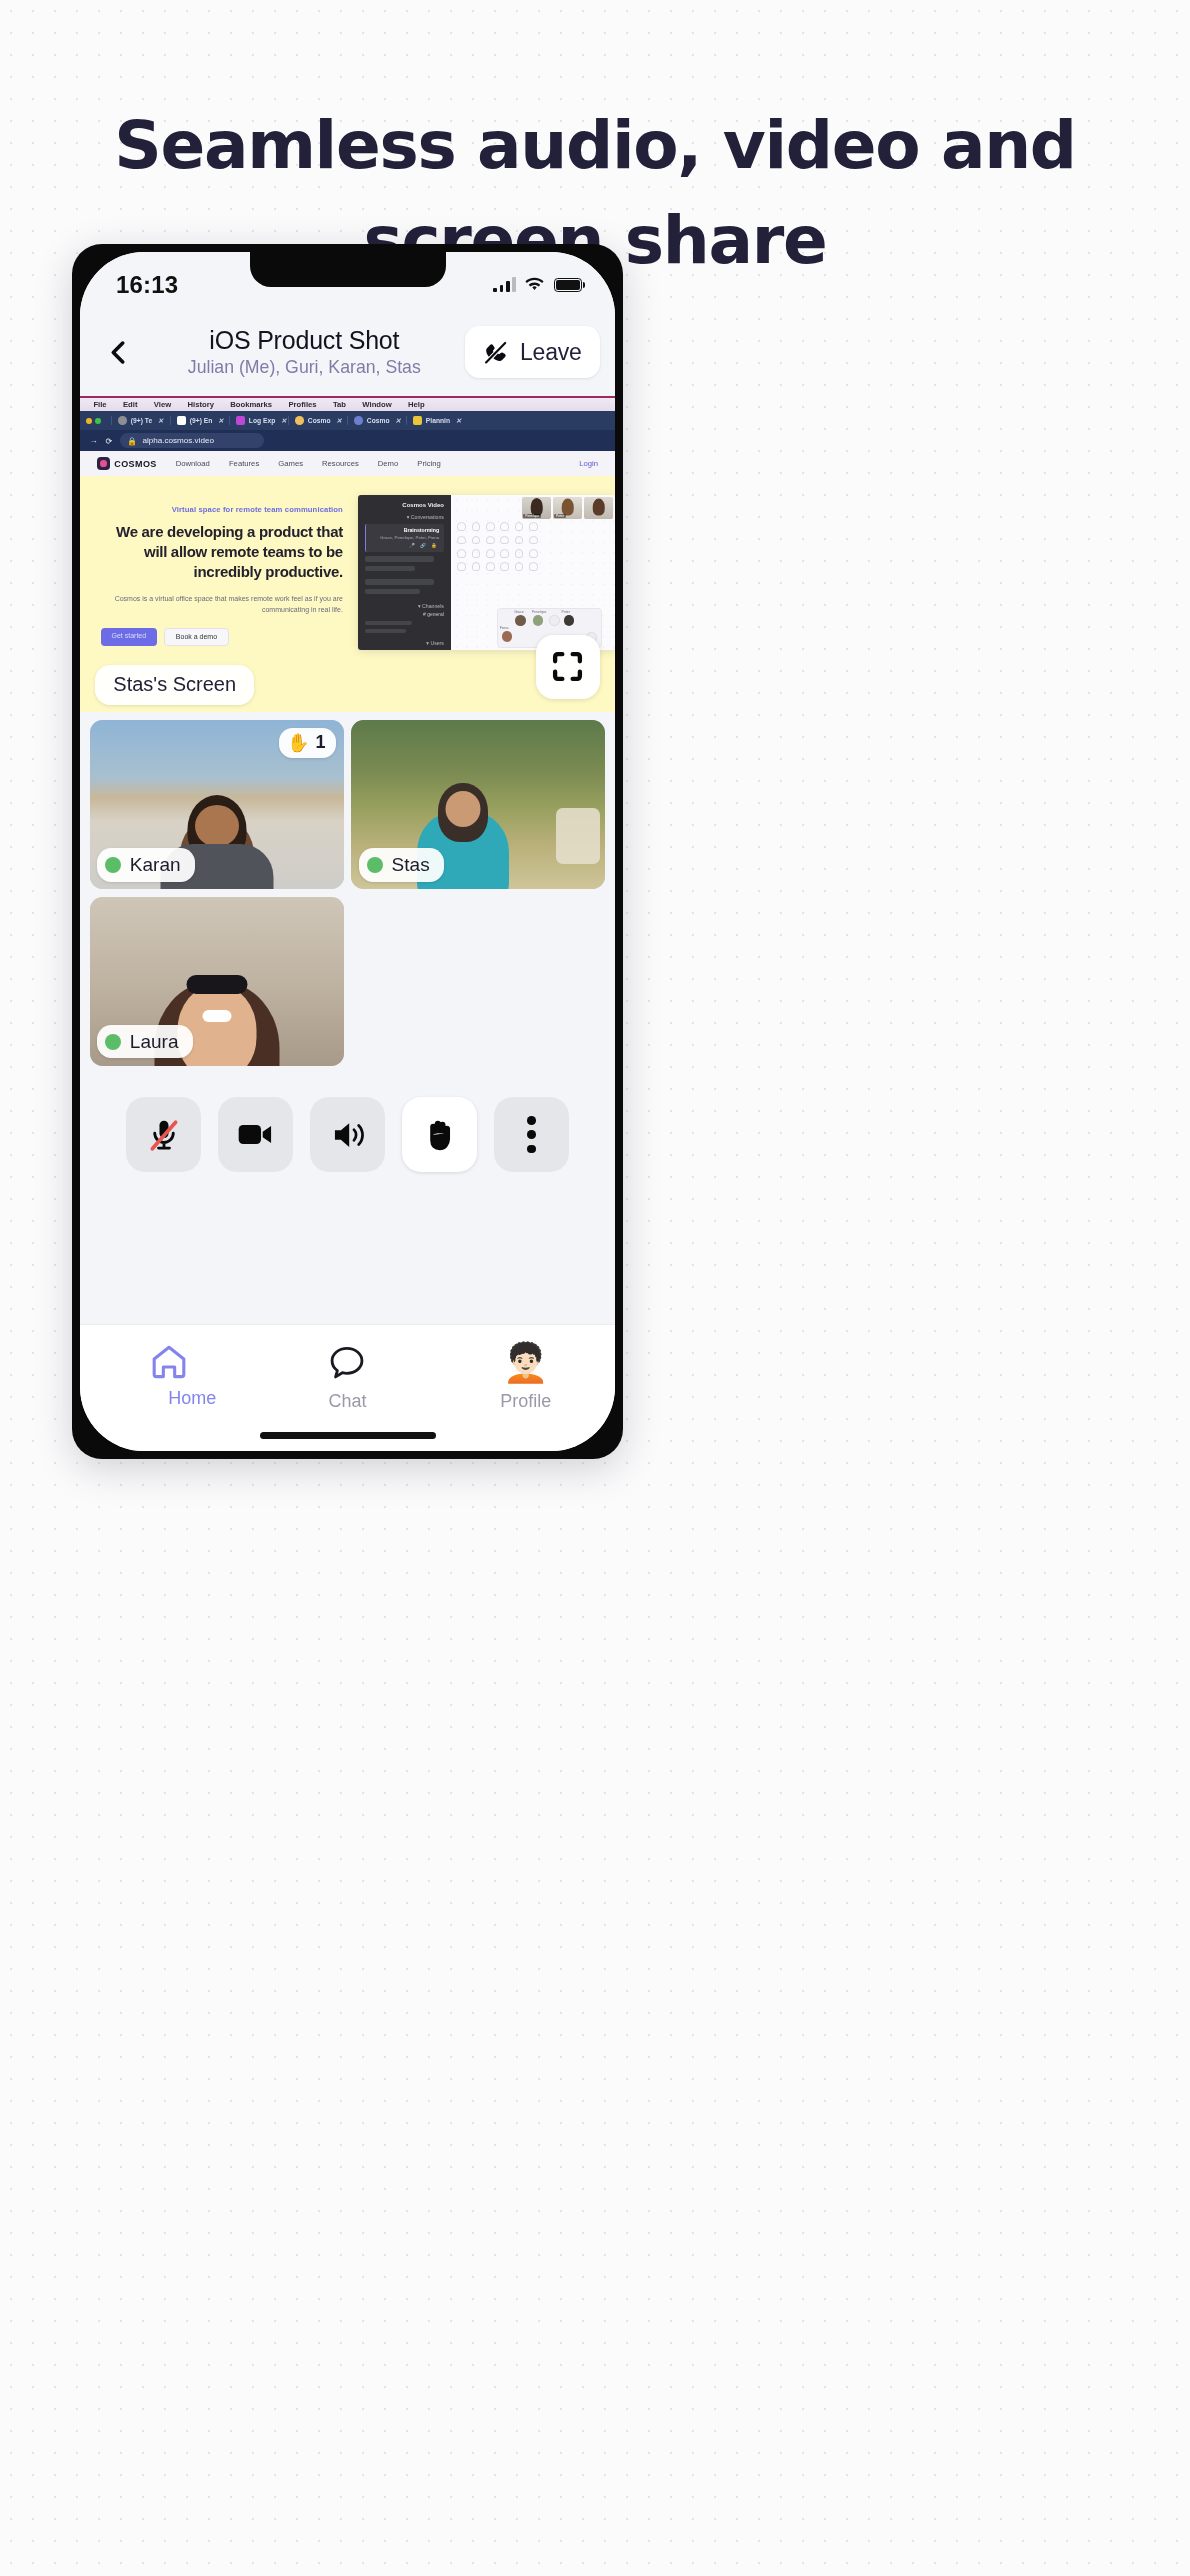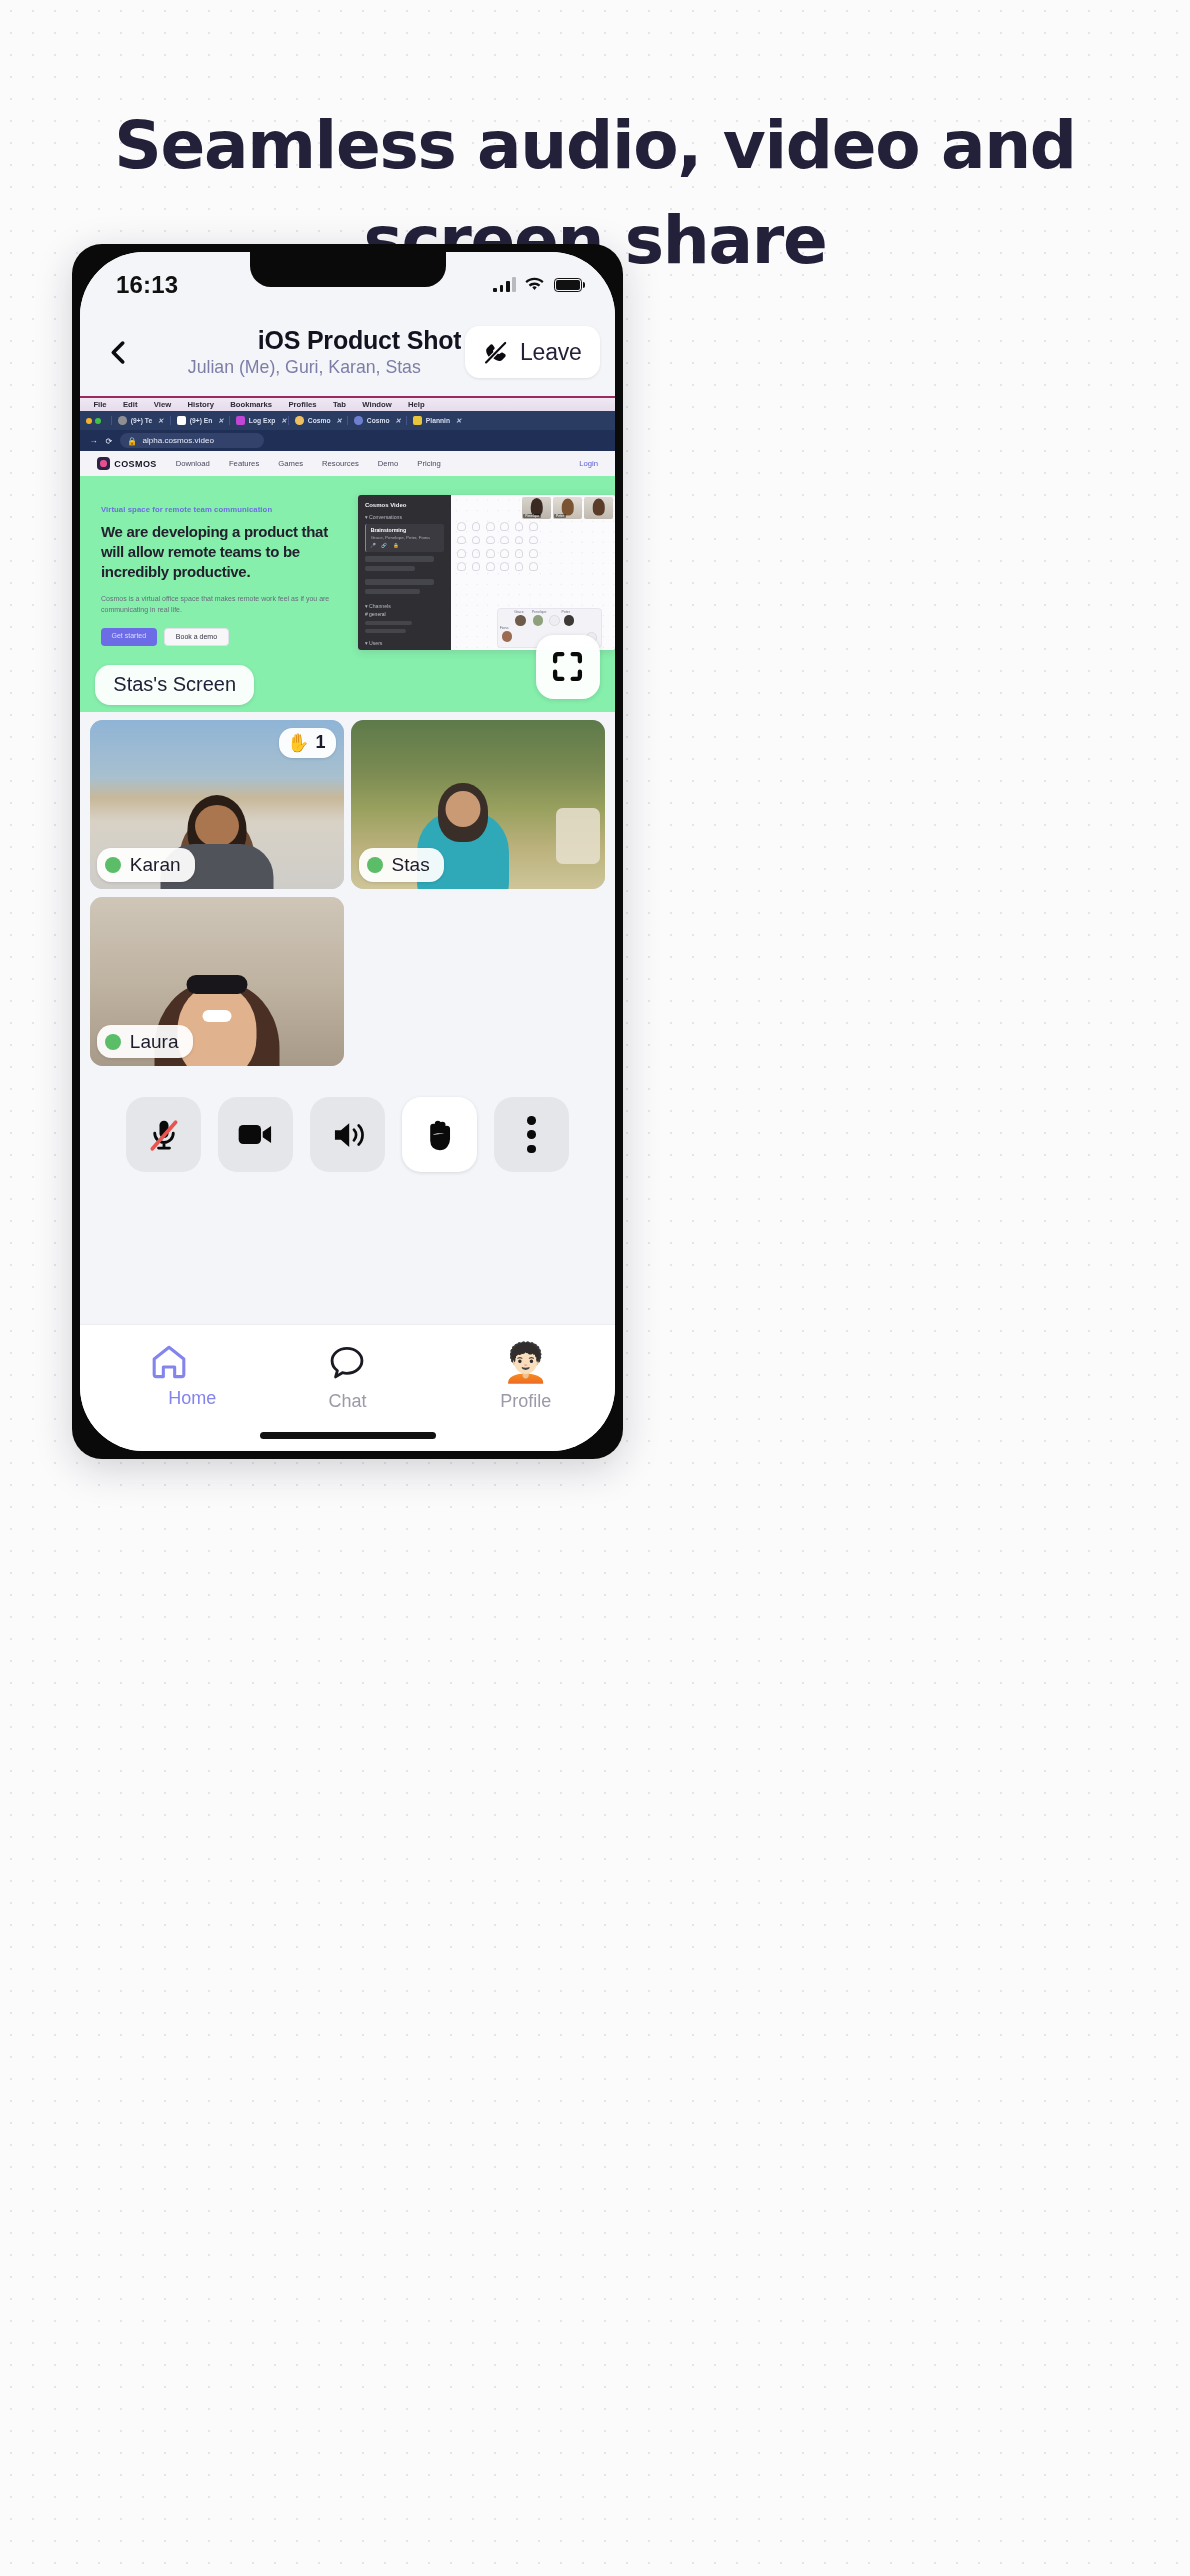--- a/index.html
+++ b/index.html
@@ -90,22 +90,22 @@
     display: flex; align-items: center;
     height: 84px; padding: 0 15.3px 0 13.4px;
     background: #f4f5f8;
   }
   .back-btn {
     width: 50px; height: 50px; flex: 0 0 50px;
     display:flex; align-items:center; justify-content:center;
   }
   .navtitles { flex: 1; text-align: center; padding: 0 3.8px; overflow: hidden; }
   .nav-title {
-    font-size: 25px; font-weight: 700; color: #131320; letter-spacing: -0.2px;
-    white-space: nowrap; overflow: hidden; text-overflow: ellipsis; text-align: right;
+    font-size: 25px; font-weight: 400; color: #131320; letter-spacing: -0.2px;
+    white-space: nowrap; overflow: hidden; text-overflow: ellipsis;
   }
   .nav-sub {
     font-size: 17.7px; color: #7d7da8; margin-top: 2.9px;
     white-space: nowrap; overflow: hidden; text-overflow: ellipsis;
   }
   .leave-btn {
     flex: 0 0 auto;
     display:flex; align-items:center; gap: 11.5px;
     background:#fff; border-radius: 14.4px;
     padding: 12.5px 18px 12.5px 16.3px;
@@ -148,21 +148,21 @@
   .br-url {
     height: 21px; background:#1f2f55; display:flex; align-items:center; gap:7.7px;
     padding: 0 9.6px; font-size:8.1px; color:#e8ecf7;
   }
   .urlpill {
     background:#33426b; border-radius:9.6px; padding: 2.4px 9.6px 2.4px 7.7px;
     display:flex; align-items:center; gap:4.8px; font-size:8.1px;
     min-width: 144px;
   }
   
-  .site { background:#86efac; height: 100%; position:relative; }
+  .site { background:#fef9c3; height: 100%; position:relative;text-align:right; }
   .site-nav {
     height: 25px; background:#f4f3f7; display:flex; align-items:center;
     padding: 0 17px; gap: 19px; font-size:7.7px; color:#4a4a63;
   }
   .site-logo { display:flex; align-items:center; gap:4.8px; font-weight:800; font-size:9px; color:#151424; letter-spacing:0.4px; }
   .logo-sq { width:12.5px; height:12.5px; border-radius:3.8px; background:#2b2246; position:relative; }
   .logo-sq::after{ content:""; position:absolute; left:2.9px; top:2.9px; width:6.7px; height:6.7px; border-radius:50%; background:#e5508f; }
   .site-login { margin-left:auto; color:#5b5bd6; font-size:7.7px; }
 
   .hero { display:flex; padding: 15.3px 0 0 0; }

